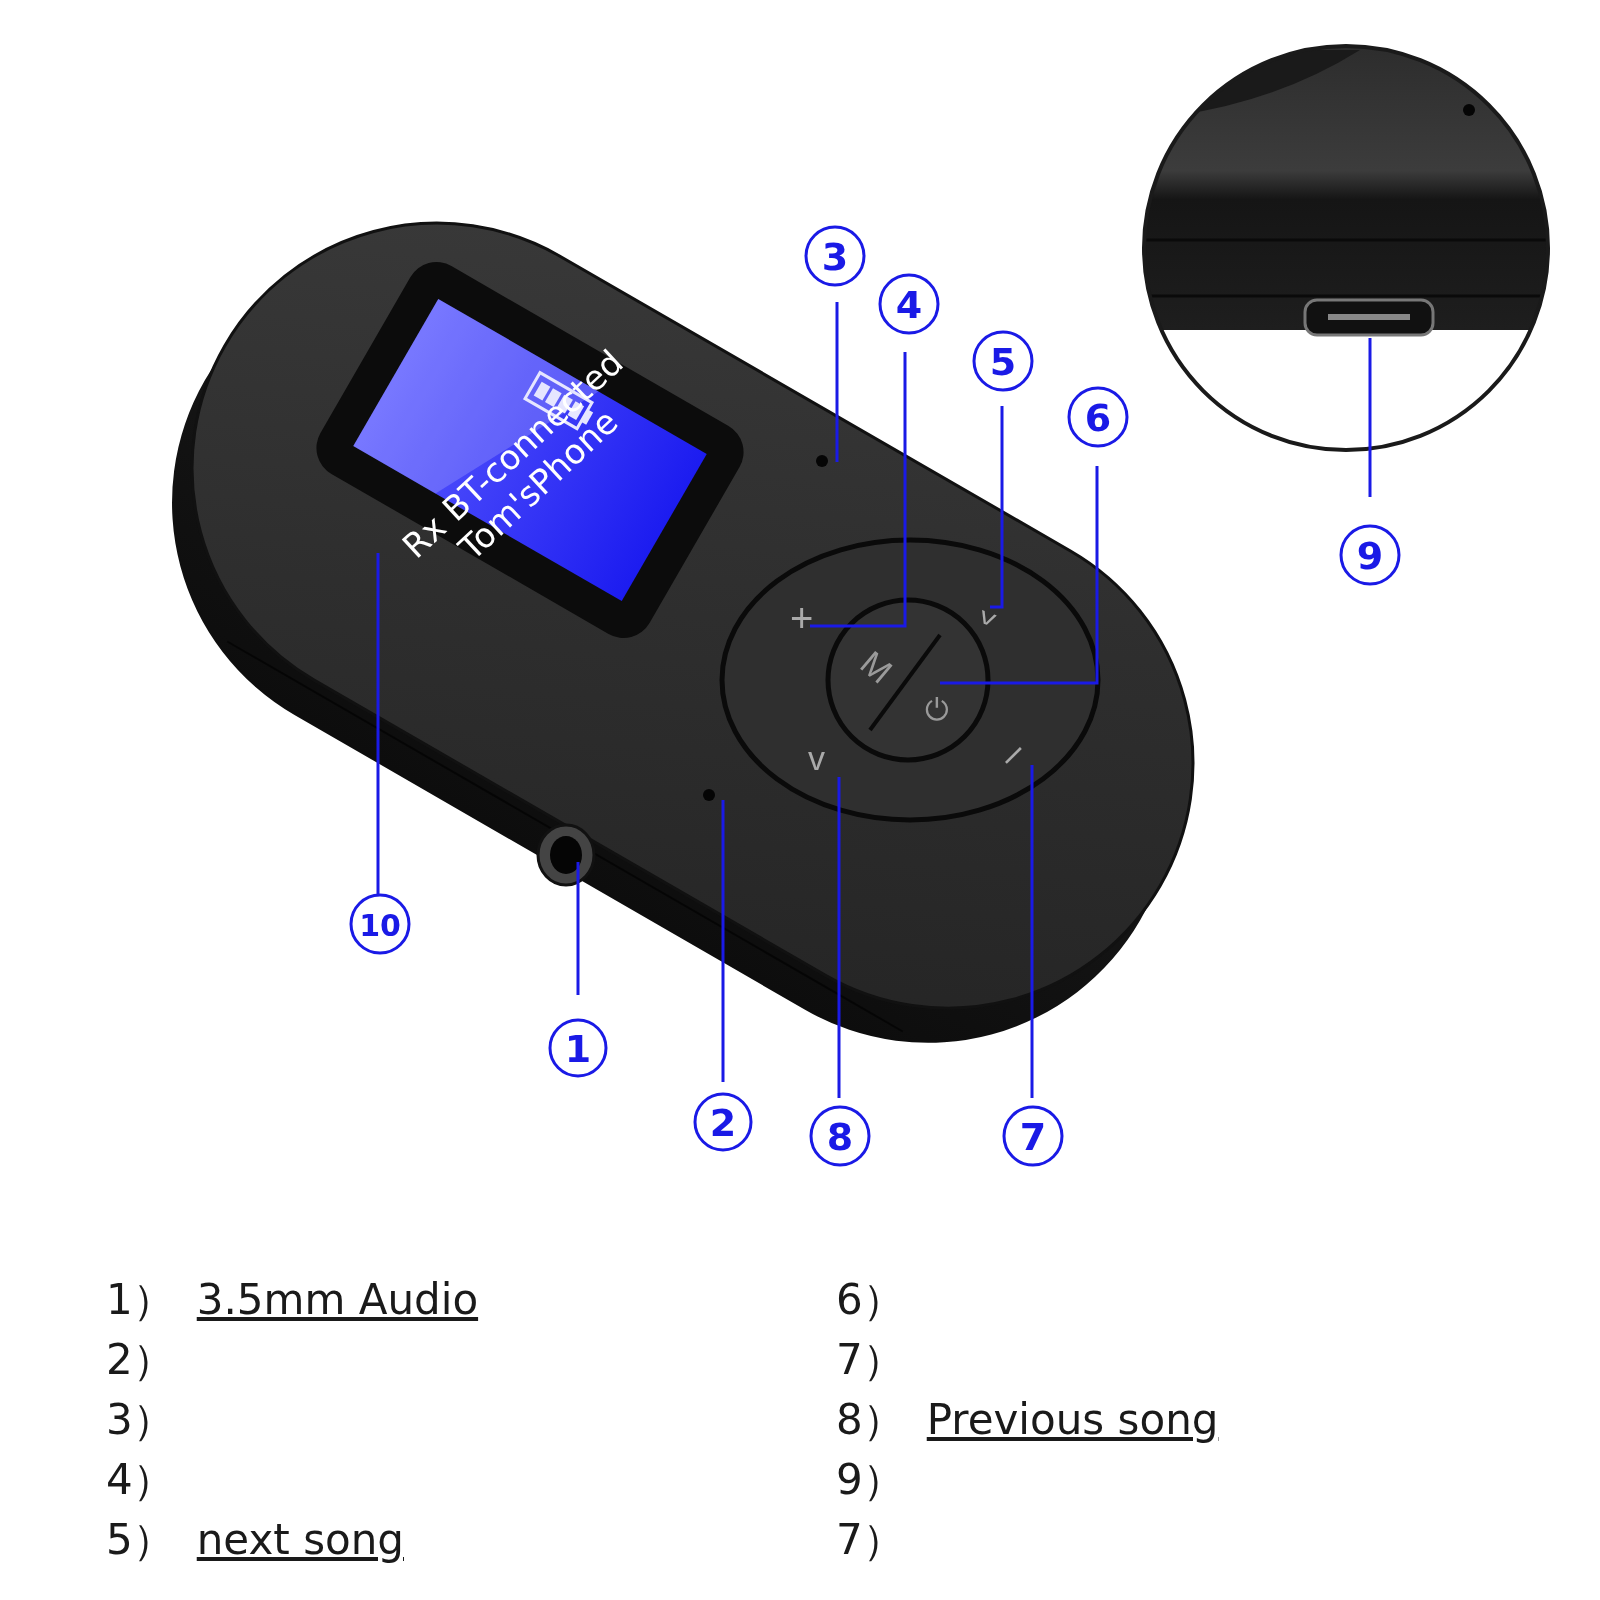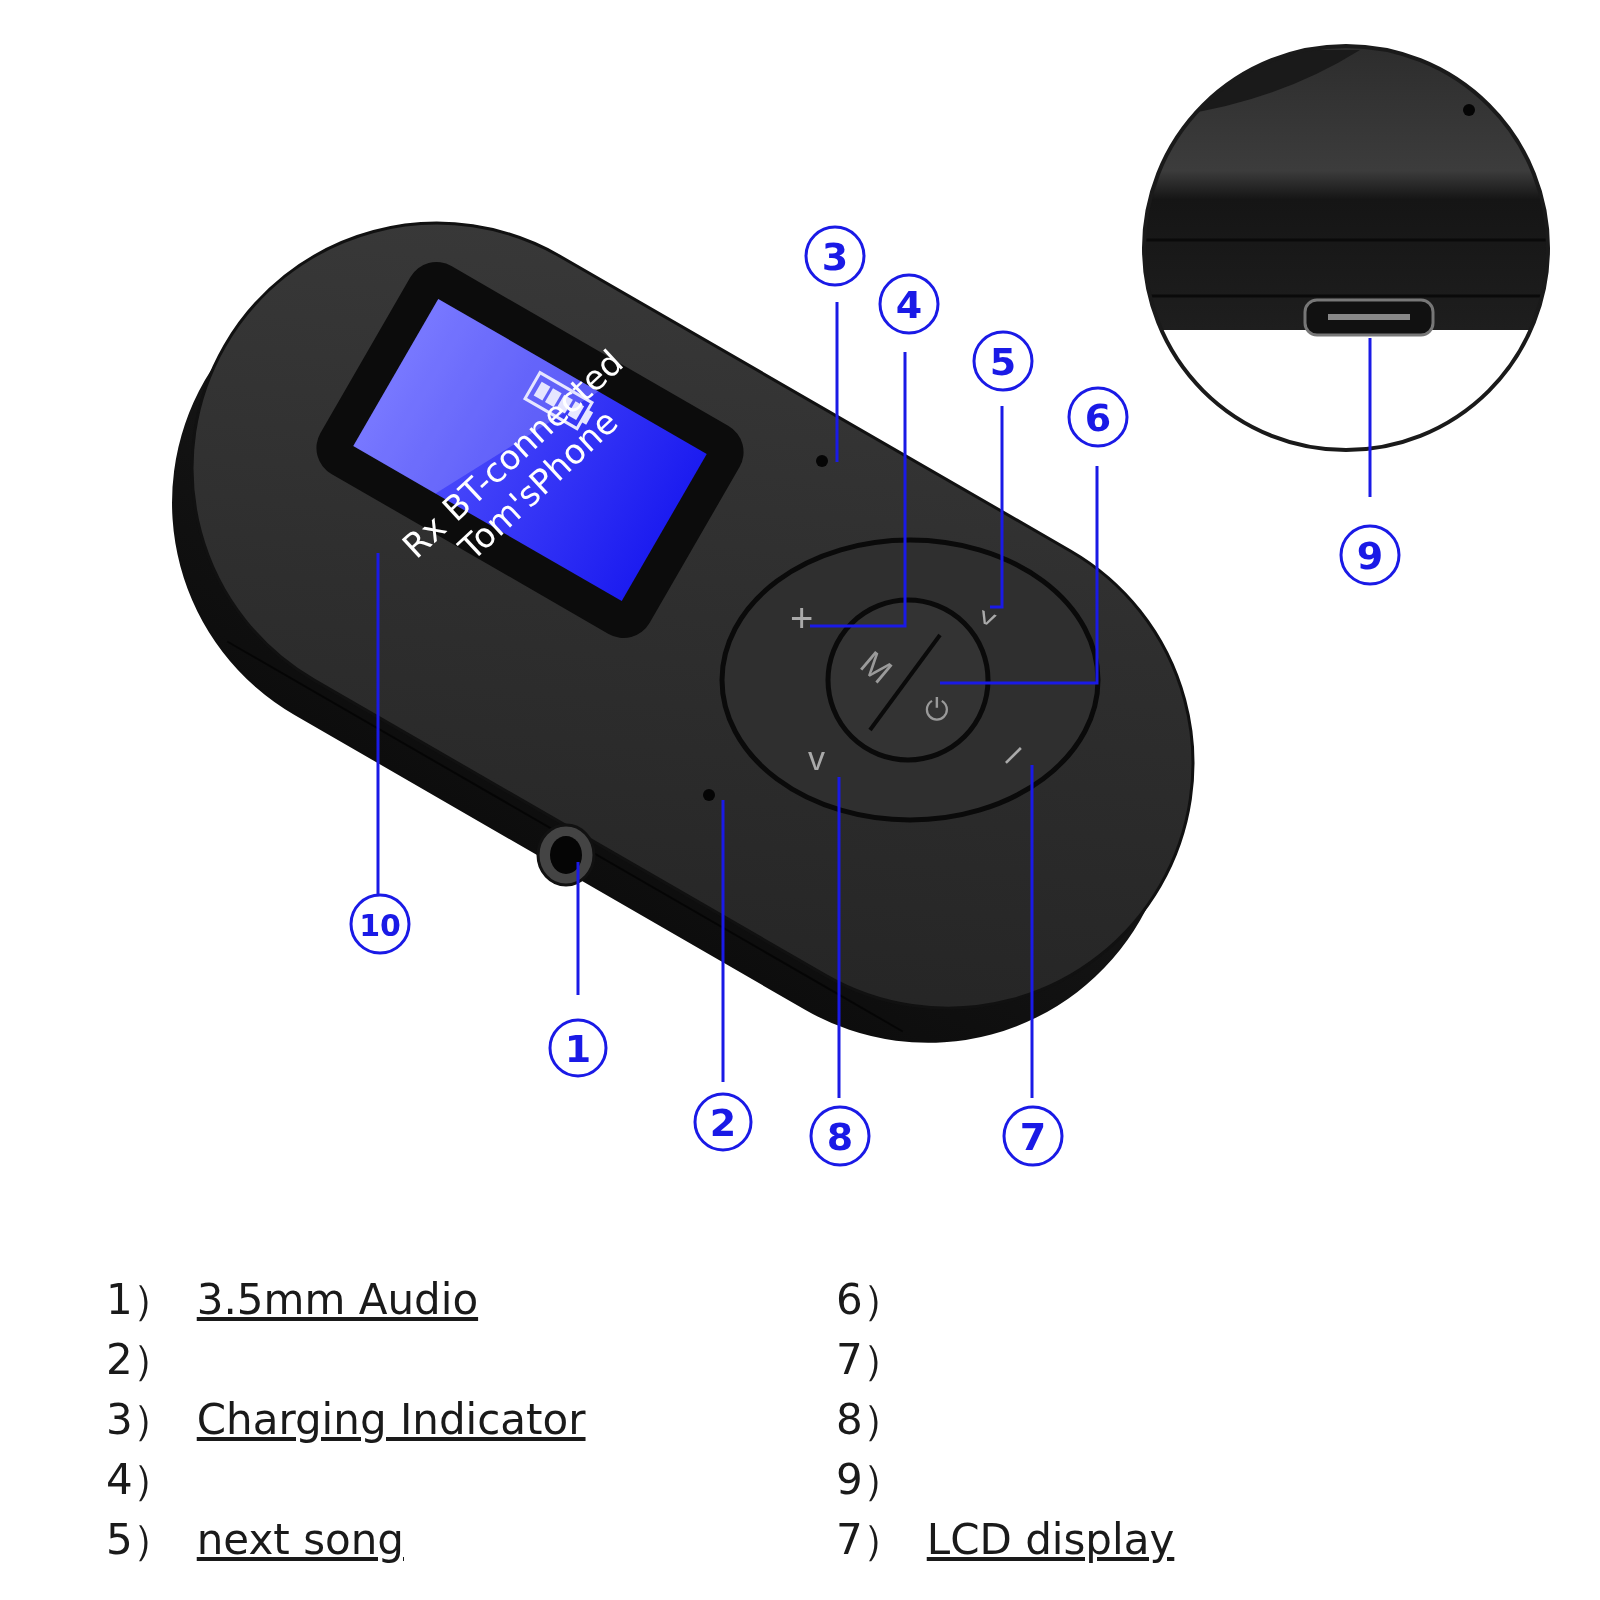--- a/index.html
+++ b/index.html
@@ -158,41 +158,40 @@
 <div class="legend" style="left:106px; top:1270px;">
   <div class="legend-row">
         <span class="num">1）</span>
         <span class="txt">3.5mm Audio</span>
       </div>
   <div class="legend-row">
         <span class="num">2）</span>
       </div>
   <div class="legend-row">
         <span class="num">3）</span>
-        <span class="txt">Charging Indicator</span>
       </div>
   <div class="legend-row">
         <span class="num">4）</span>
       </div>
   <div class="legend-row">
         <span class="num">5）</span>
         <span class="txt">next song</span>
       </div>
 </div>
 <div class="legend" style="left:836px; top:1270px;">
   <div class="legend-row">
         <span class="num">6）</span>
       </div>
   <div class="legend-row">
         <span class="num">7）</span>
       </div>
   <div class="legend-row">
         <span class="num">8）</span>
+        <span class="txt">Previous song</span>
       </div>
   <div class="legend-row">
         <span class="num">9）</span>
       </div>
   <div class="legend-row">
         <span class="num">7）</span>
-        <span class="txt">LCD display</span>
       </div>
 </div>
 </div>
 
 </body></html>

